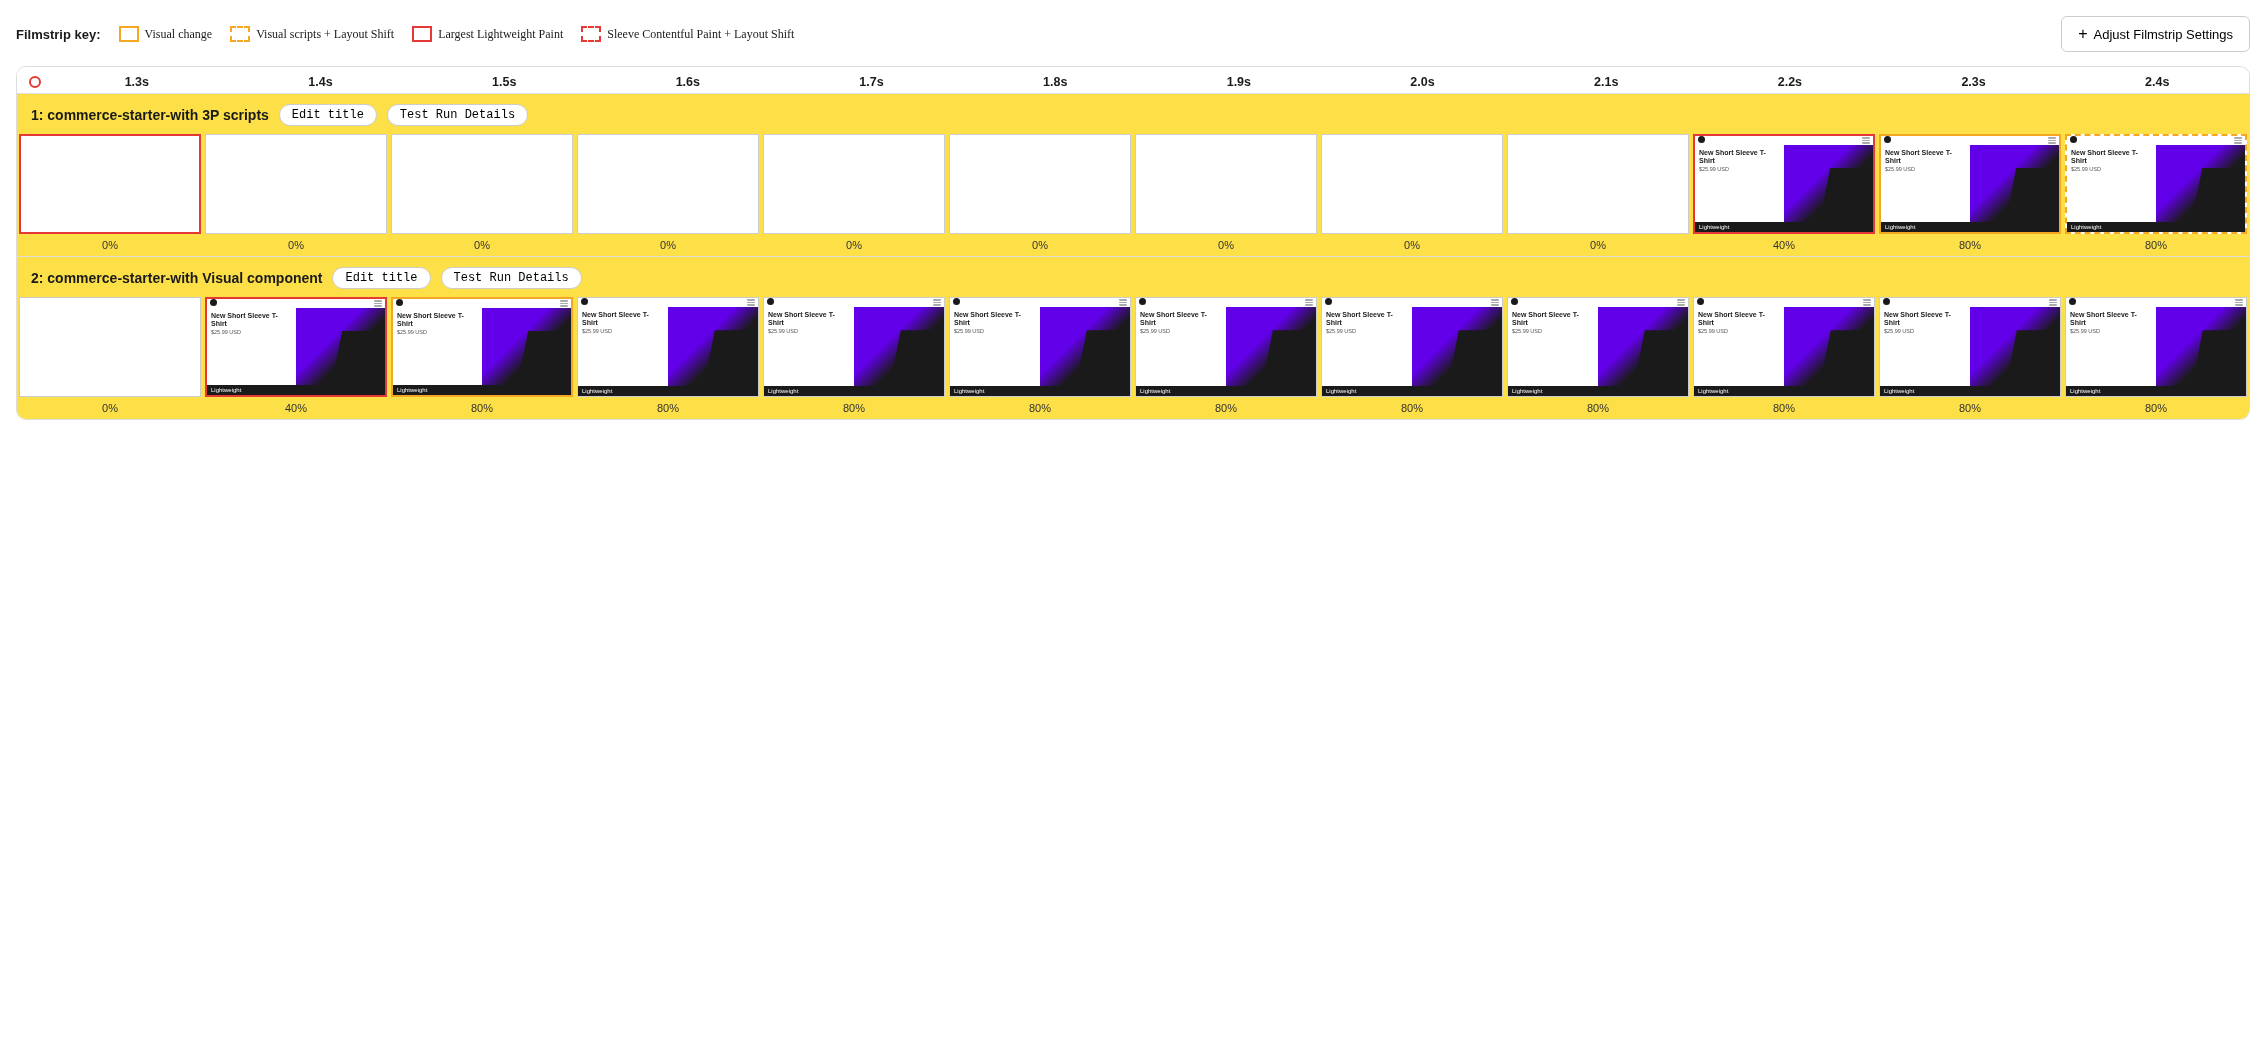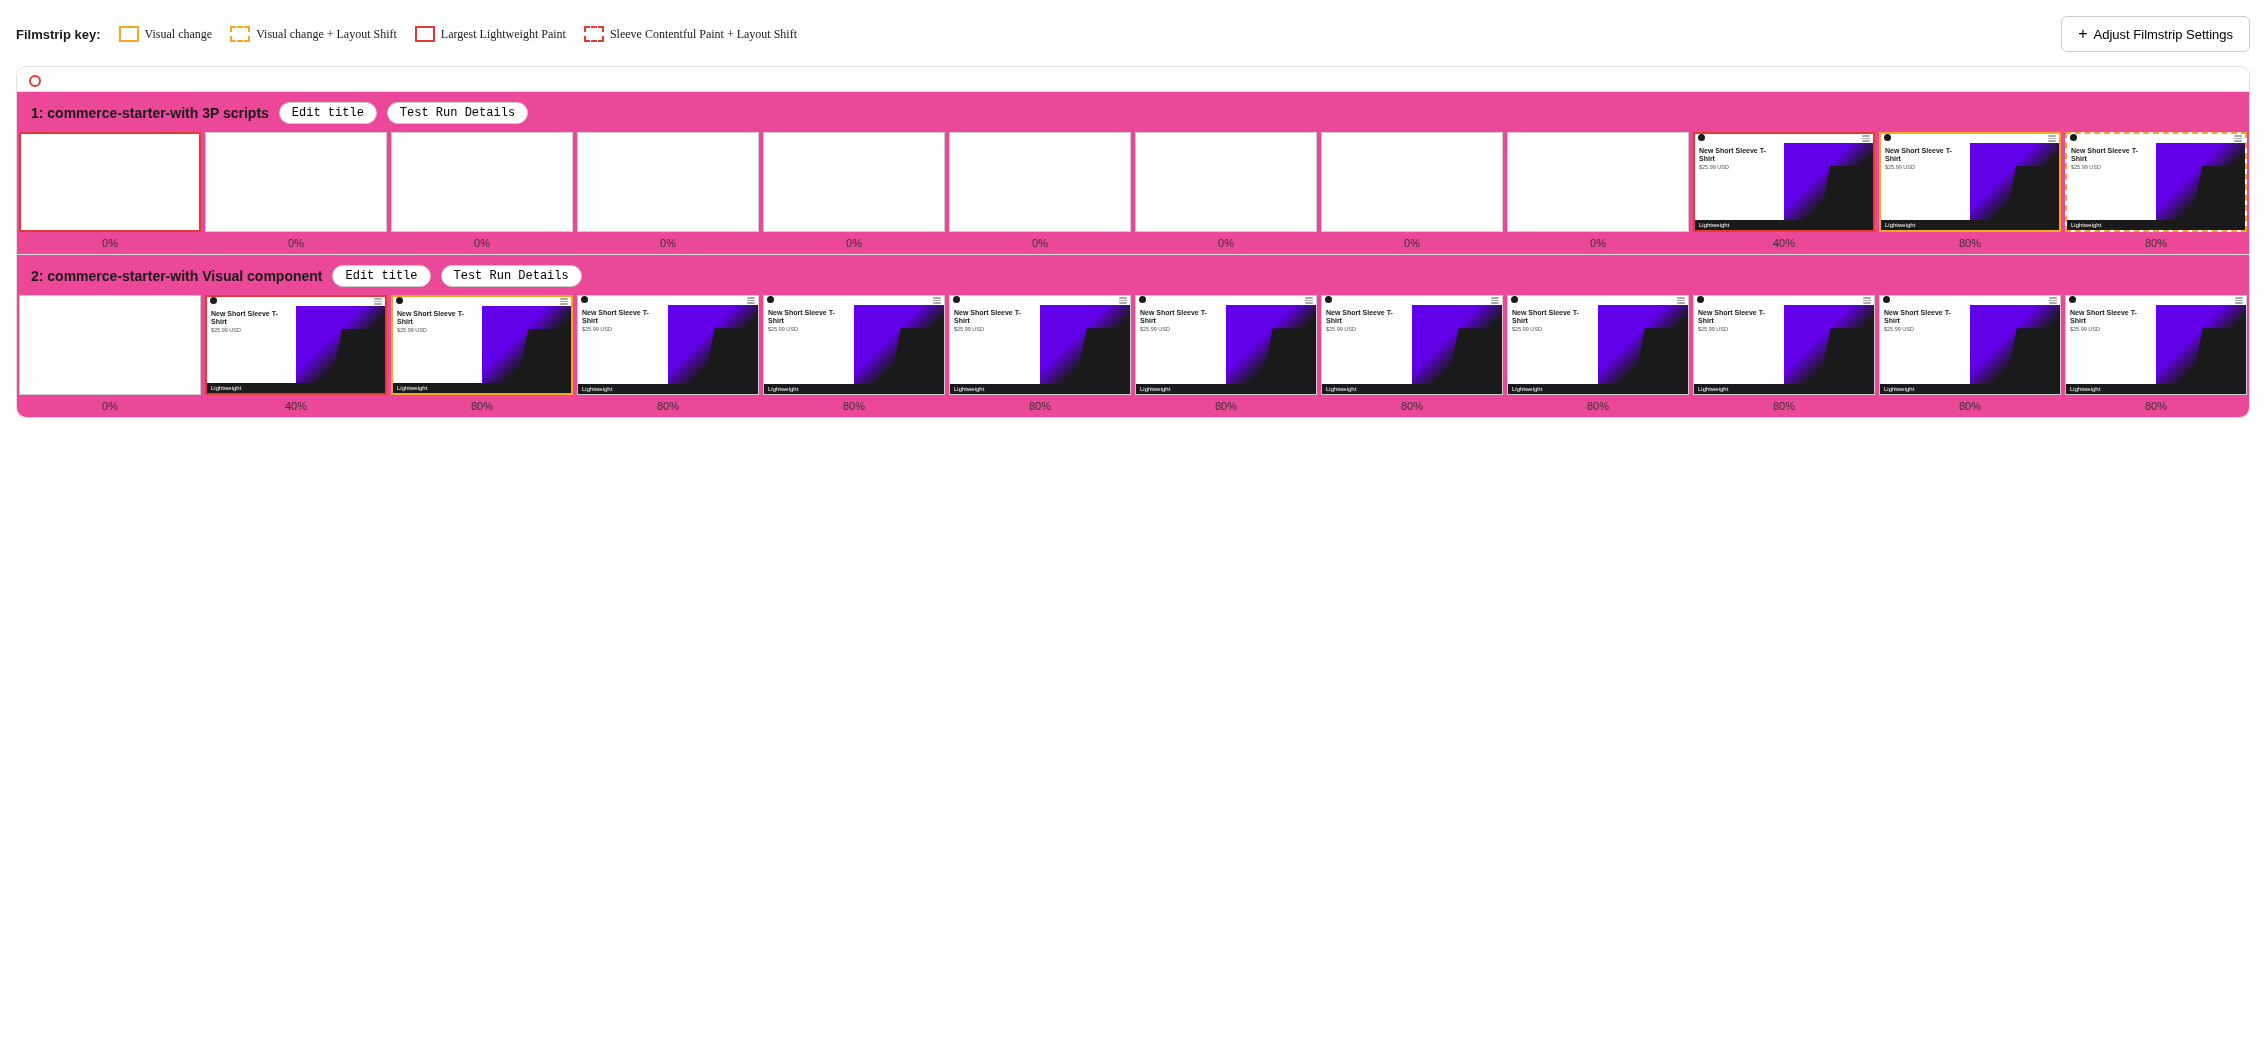--- a/index.html
+++ b/index.html
@@ -111,21 +111,21 @@
     .timeline-tick {
       flex: 1;
       text-align: center;
       font-size: 12.5px;
       font-weight: 600;
       color: #1a1a1a;
     }
 
     .filmstrip-row {
       border-bottom: 1px solid #ddd;
-      background: #ec4899;
+      background: #fde047;
     }
 
     .filmstrip-row:last-child {
       border-bottom: none;
     }
 
     .row-header {
       display: flex;
       align-items: center;
       gap: 10px;
@@ -306,21 +306,21 @@
   <div class="filmstrip-key">
     <span class="key-label">Filmstrip key:</span>
 
     <div class="key-item">
       <span class="key-box key-box-solid-yellow"></span>
       <span>Visual change</span>
     </div>
 
     <div class="key-item">
       <span class="key-box key-box-dashed-yellow"></span>
-      <span>Visual change + Layout Shift</span>
+      <span>Visual scripts + Layout Shift</span>
     </div>
 
     <div class="key-item">
       <span class="key-box key-box-solid-red"></span>
       <span>Largest Lightweight Paint</span>
     </div>
 
     <div class="key-item">
       <span class="key-box key-box-dashed-red"></span>
       <span>Sleeve Contentful Paint + Layout Shift</span>
@@ -330,20 +330,34 @@
   <button class="adjust-btn">
     <span class="plus">+</span>
     <span>Adjust Filmstrip Settings</span>
   </button>
 </div>
 
 <div class="filmstrip-container">
 
   <div class="timeline-ruler">
     <div class="timeline-dot"></div>
+    <div class="timeline-ticks" id="timeline-ticks-el">
+        <div class="timeline-tick">1.3s</div>
+        <div class="timeline-tick">1.4s</div>
+        <div class="timeline-tick">1.5s</div>
+        <div class="timeline-tick">1.6s</div>
+        <div class="timeline-tick">1.7s</div>
+        <div class="timeline-tick">1.8s</div>
+        <div class="timeline-tick">1.9s</div>
+        <div class="timeline-tick">2.0s</div>
+        <div class="timeline-tick">2.1s</div>
+        <div class="timeline-tick">2.2s</div>
+        <div class="timeline-tick">2.3s</div>
+        <div class="timeline-tick">2.4s</div>
+      </div>
   </div>
 
   <div class="filmstrip-row">
     <div class="row-header">
       <span class="row-title">1: commerce-starter-with 3P scripts</span>
       <button class="btn-small">Edit title</button>
       <button class="btn-small">Test Run Details</button>
     </div>
     <div class="frames-area" id="row1-frames">
         <div class="frame-cell">

